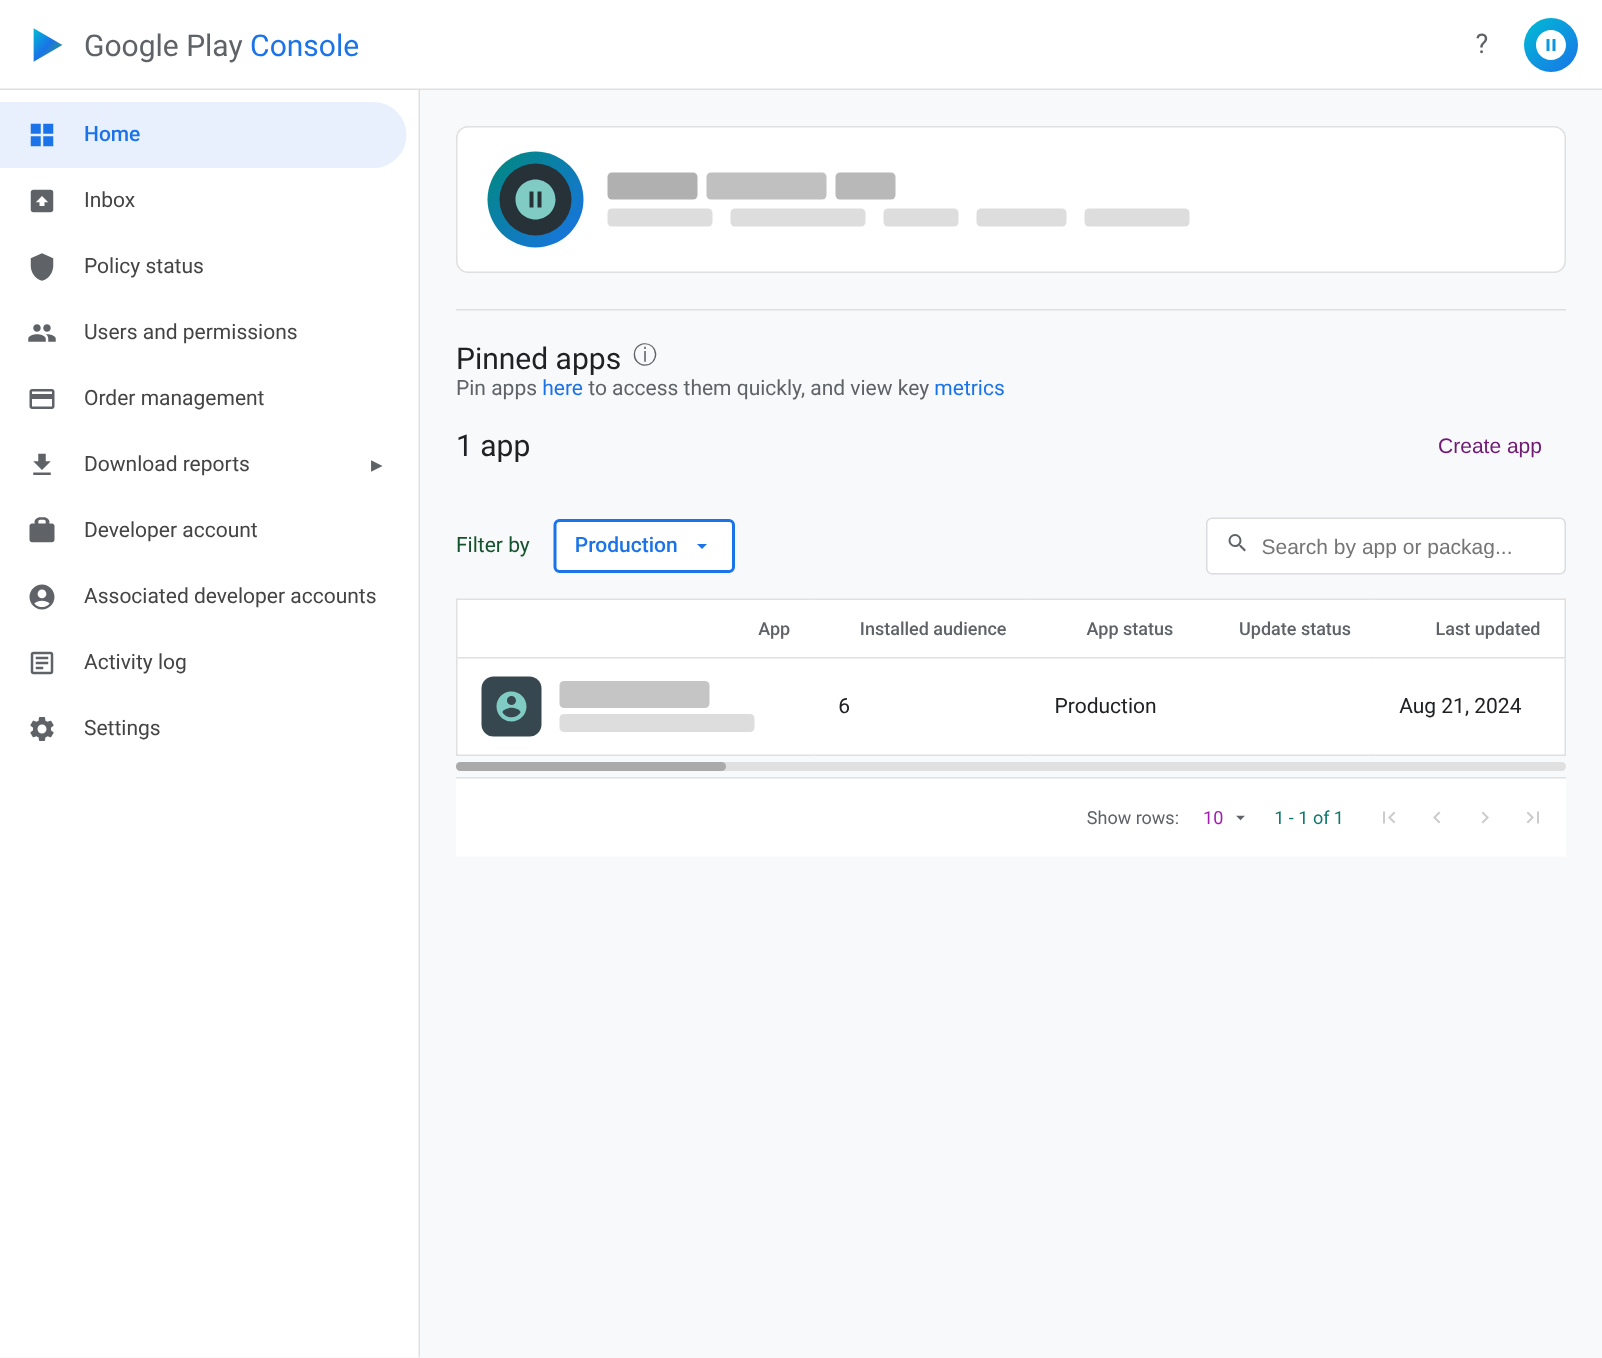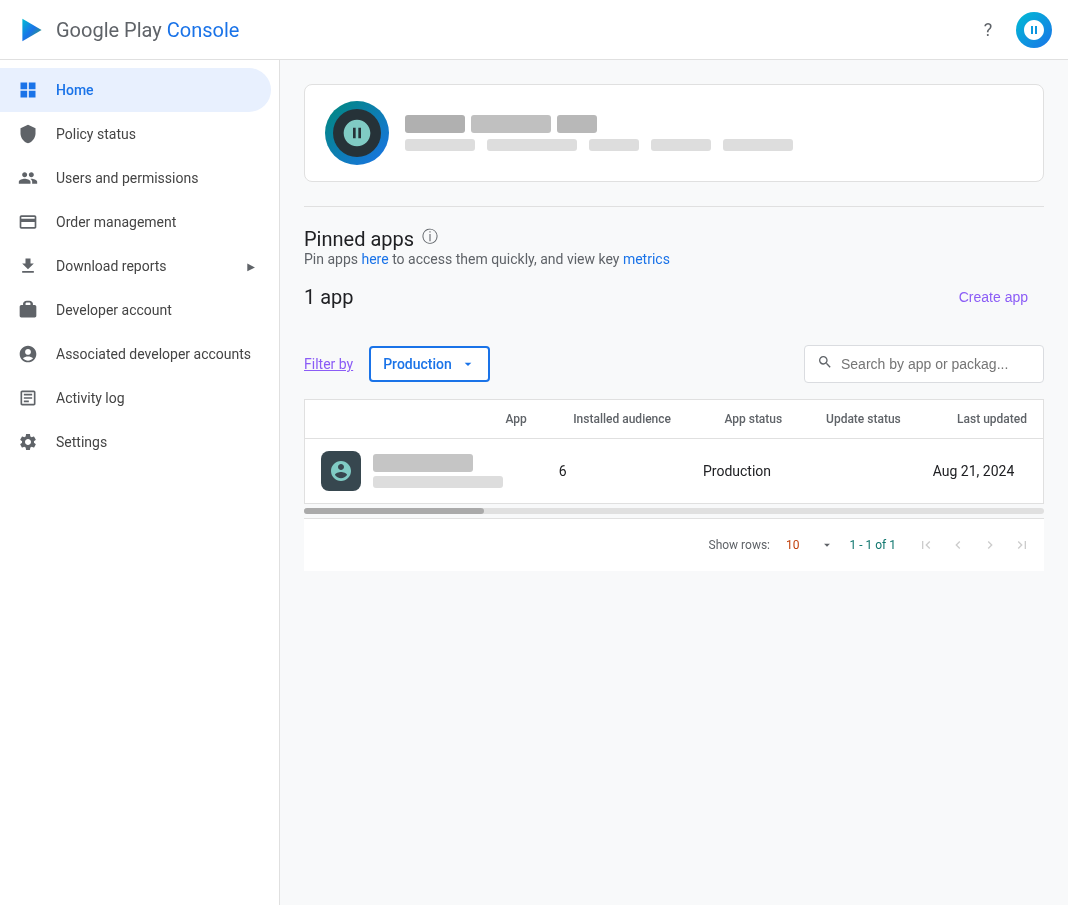--- a/index.html
+++ b/index.html
@@ -226,38 +226,37 @@
       justify-content: space-between;
       margin-bottom: 32px;
     }
     .apps-count {
       font-size: 20px;
       font-weight: 400;
     }
     .create-app-btn {
       background: none;
       border: none;
-      color: #8b5cf6;
+      color: #701a75;
       font-size: 14px;
       font-weight: 500;
       cursor: pointer;
       padding: 8px 16px;
     }
 
     
     .filter-row {
       display: flex;
       align-items: center;
       gap: 16px;
       margin-bottom: 16px;
     }
     .filter-label {
       font-size: 14px;
-      color: #8b5cf6;
-      text-decoration: underline;
+      color: #14532d;
     }
     .filter-select {
       display: flex;
       align-items: center;
       gap: 8px;
       border: 2px solid #1a73e8;
       border-radius: 4px;
       padding: 8px 12px;
       cursor: pointer;
       color: #1a73e8;
@@ -361,23 +360,23 @@
       gap: 16px;
       background: #fff;
       border-top: 1px solid #e0e0e0;
     }
     .rows-label {
       font-size: 12px;
       color: #5f6368;
     }
     .rows-select {
       display: flex;
-      gap: 20px;
+      gap: 4px;
       font-size: 12px;
-      color: #c2410c;
+      color: #a21caf;
       cursor: pointer;
     }
     .page-info {
       font-size: 12px;
       color: #0f766e;
     }
     .pagination-btns {
       display: flex;
       gap: 4px;
     }
@@ -437,20 +436,28 @@
 
     <div class="sidebar-item active">
       <span class="sidebar-icon">
         <svg width="20" height="20" viewBox="0 0 24 24" fill="#1a73e8">
             <path d="M3 3h8v8H3zm10 0h8v8h-8zM3 13h8v8H3zm10 0h8v8h-8z"></path>
           </svg>
       </span>
       <span class="sidebar-label">Home</span>
     </div>
 
+    <div class="sidebar-item">
+      <span class="sidebar-icon">
+        <svg width="20" height="20" viewBox="0 0 24 24" fill="#5f6368">
+            <path d="M19 3H5c-1.1 0-2 .9-2 2v14c0 1.1.9 2 2 2h14c1.1 0 2-.9 2-2V5c0-1.1-.9-2-2-2zm-2 10h-3v3h-4v-3H7l5-5 5 5z"></path>
+          </svg>
+      </span>
+      <span class="sidebar-label">Inbox</span>
+    </div>
 
     <div class="sidebar-item">
       <span class="sidebar-icon">
         <svg width="20" height="20" viewBox="0 0 24 24" fill="#5f6368">
             <path d="M12 1L3 5v6c0 5.55 3.84 10.74 9 12 5.16-1.26 9-6.45 9-12V5l-9-4z"></path>
           </svg>
       </span>
       <span class="sidebar-label">Policy status</span>
     </div>
 

